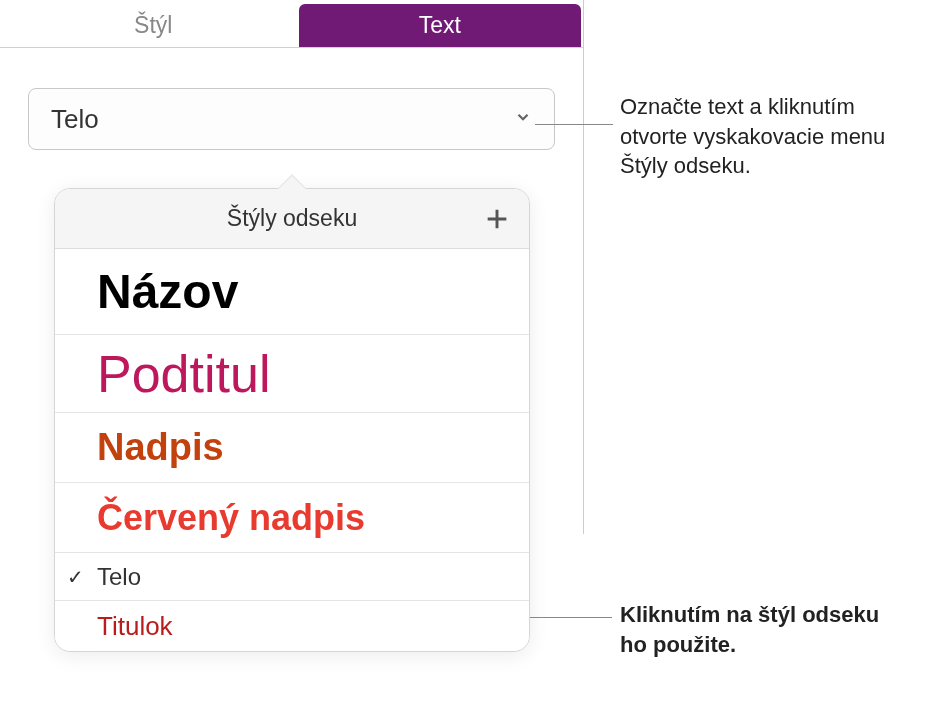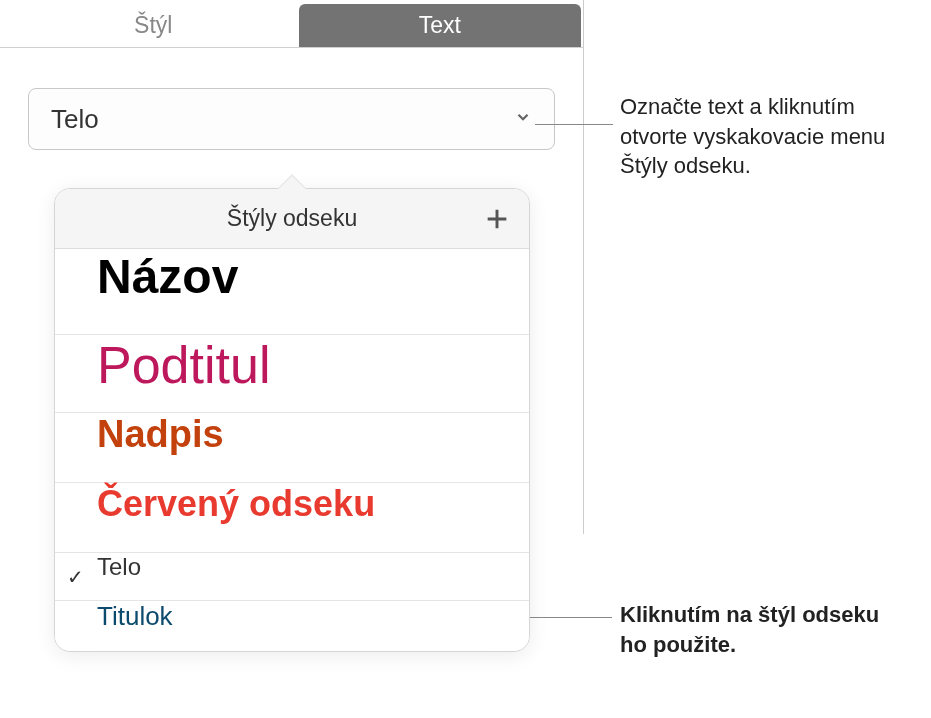--- a/index.html
+++ b/index.html
@@ -35,21 +35,21 @@
       display: flex;
       align-items: center;
       justify-content: center;
       font-size: 23px;
       color: #888;
       cursor: pointer;
       border-radius: 6px 6px 0 0;
       margin: 4px 2px 0 2px;
     }
     .tab.active {
-      background: #737373;
+      background: #701a75;
       color: #fff;
       font-weight: 500;
     }
     .content-area {
       padding: 40px 28px 0 28px;
     }
     .style-dropdown {
       border: 1px solid #c8c8c8;
       border-radius: 8px;
       height: 62px;
@@ -123,20 +123,21 @@
       height: 28px;
       cursor: pointer;
     }
     .style-list {
       background: #fff;
     }
     .style-item {
       border-bottom: 1px solid #e5e5e5;
       padding: 0 22px 0 42px;
       display: flex;
+      align-items: center;
       cursor: pointer;
       position: relative;
     }
     .style-item.nazov {
       height: 86px;
       font-size: 48px;
       font-weight: 700;
       color: #000;
     }
     .style-item.podtitul {
@@ -160,21 +161,21 @@
     .style-item.telo {
       height: 48px;
       font-size: 24px;
       font-weight: 400;
       color: #333;
     }
     .style-item.titulok {
       height: 50px;
       font-size: 26px;
       font-weight: 400;
-      color: #0c4a6e;
+      color: #b91c1c;
       border-bottom: none;
     }
     .checkmark {
       position: absolute;
       left: 12px;
       top: 50%;
       transform: translateY(-50%);
       font-size: 20px;
       color: #333;
     }
@@ -247,21 +248,21 @@
           <div class="style-item nazov">
             <span>Názov</span>
           </div>
           <div class="style-item podtitul">
             <span>Podtitul</span>
           </div>
           <div class="style-item nadpis">
             <span>Nadpis</span>
           </div>
           <div class="style-item cerveny">
-            <span>Červený odseku</span>
+            <span>Červený nadpis</span>
           </div>
           <div class="style-item telo">
             <span class="checkmark">✓</span>
             <span>Telo</span>
           </div>
           <div class="style-item titulok">
             <span>Titulok</span>
           </div>
         </div>
     </div>

